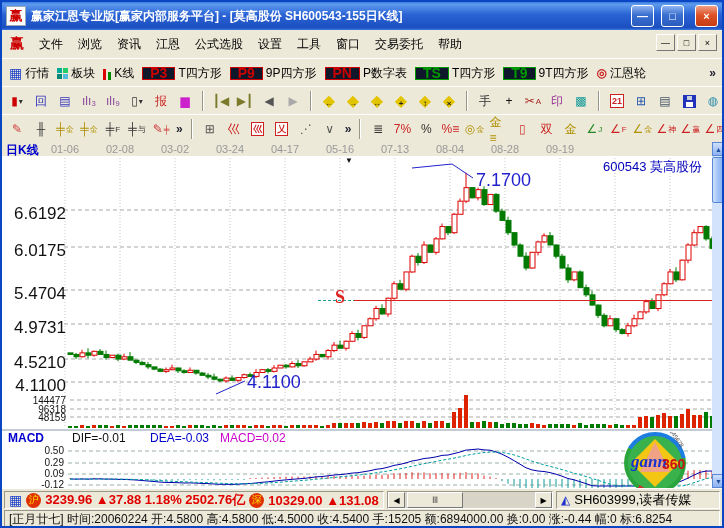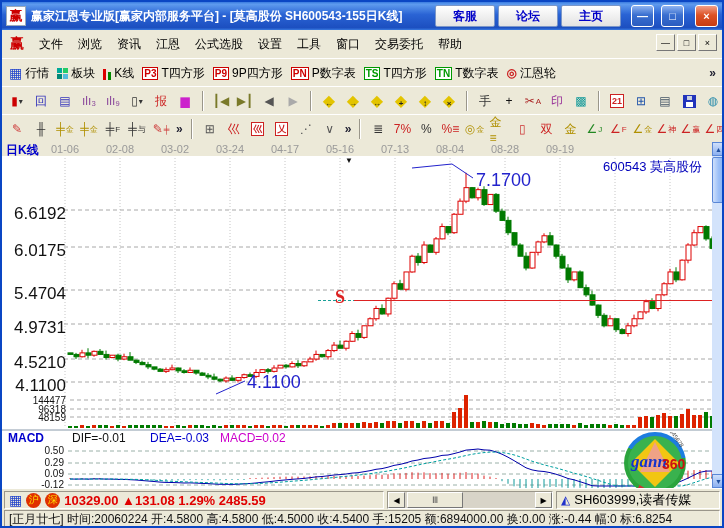--- a/index.html
+++ b/index.html
@@ -26,21 +26,21 @@
   .menu-ico{color:#c00;font-weight:bold;font-size:14px;}
   .menu-item{cursor:default;}
   .mwin{position:absolute;right:5px;top:4px;display:flex;gap:2px;}
   .mwin span{width:17px;height:15px;background:#ece9d8;border:1px solid;border-color:#fff #777 #777 #fff;
     font-size:9px;display:inline-flex;align-items:center;justify-content:center;}
   
   .toolbar{position:absolute;left:0;right:0;height:28px;display:flex;align-items:center;gap:2px;
     background:#ece9d8;border-top:1px solid #fff;border-bottom:1px solid #b8b4a8;padding:0 4px;overflow:hidden;}
   #tb1{top:56px;} #tb2{top:84px;} #tb3{top:112px;}
   .ti{display:inline-flex;align-items:center;gap:3px;padding:1px 3px;height:22px;white-space:nowrap;}
-  .badge{border:1px solid #c00;color:#c00;background:#ffffff;font-size:10px;font-weight:bold;padding:0 1px;line-height:11px;}
+  .badge{border:1px solid #c00;color:#c00;background:#0f172a;font-size:14px;font-weight:bold;padding:0 7px;line-height:11px;}
   .badge.green{border-color:#090;color:#090;}
   .sep{width:0;height:20px;border-left:1px solid #9a968a;border-right:1px solid #fff;margin:0 4px;}
   .chev{color:#223;font-weight:bold;margin:0 2px;}
   .ibtn{display:inline-flex;align-items:center;justify-content:center;min-width:18px;height:22px;padding:0 2px;position:relative;}
   .ibtn .dd{font-size:8px;color:#333;margin-left:1px;}
   .ibtn .lab{font-size:8px;margin-left:1px;vertical-align:super;}
   .dia{position:relative;color:#e3c400;font-size:16px;line-height:16px;}
   .dia .ov{position:absolute;left:0;right:0;top:3px;font-size:8px;color:#222;text-align:center;font-weight:bold;}
   .boxg{border:1px solid #c00;padding:0 1px;font-size:9px;font-weight:bold;line-height:12px;background:#fff;}
   .cico{display:inline-flex;align-items:flex-end;gap:2px;height:13px;}
@@ -104,21 +104,20 @@
 </head>
 <body>
 
 <div class="app">
 
   
   <div class="titlebar">
     <div class="app-ico">赢</div>
     <div class="title-text">赢家江恩专业版[赢家内部服务平台] - [莫高股份  SH600543-155日K线]</div>
     <div class="tb-spacer"></div>
-    <span id="tb-buttons"><span class="tb-btn">客服</span><span class="tb-btn">论坛</span><span class="tb-btn">主页</span></span>
     <span class="winbtn">—</span>
     <span class="winbtn">□</span>
     <span class="winbtn close">×</span>
   </div>
 
   
   <div class="menubar">
     <span class="menu-ico">赢</span>
     <span id="menu-items" style="display:flex;gap:15px;">
         <span class="menu-item">文件</span>
@@ -171,22 +170,22 @@
       </span>
       <span class="ti">
         <span class="badge">PN</span>
         <span>P数字表</span>
       </span>
       <span class="ti">
         <span class="badge green">TS</span>
         <span>T四方形</span>
       </span>
       <span class="ti">
-        <span class="badge green">TN</span>
-        <span>T数字表</span>
+        <span class="badge green">T9</span>
+        <span>9T四方形</span>
       </span>
       <span class="ti">
         <span style="color: rgb(204, 34, 34); font-weight: bold;">◎</span>
         <span>江恩轮</span>
       </span>
       <span class="chev" style="margin-left: auto;">»</span>
     </div>
   <div class="toolbar" id="tb2">
       <span class="ibtn">
         <span style="color: rgb(204, 0, 0);">▮</span>
@@ -892,20 +891,21 @@
     <div class="arr" style="top:0;">▲</div>
     <div class="thumb"></div>
     <div class="arr" style="bottom:0;">▼</div>
   </div>
 
   
   <div class="sb1">
     <div class="panel p-left">
       <span class="gridico">▦</span>
       <span class="circ">沪</span>
+      <span class="red">3239.96 ▲37.88 1.18% 2502.76亿</span>
       <span class="circ">深</span>
       <span class="red">10329.00 ▲131.08 1.29% 2485.59</span>
     </div>
     <div class="hsb">
       <span class="harr">◀</span>
       <span class="htrack">
           <span class="hthumb">Ⅲ</span>
         </span>
       <span class="harr">▶</span>
     </div>

